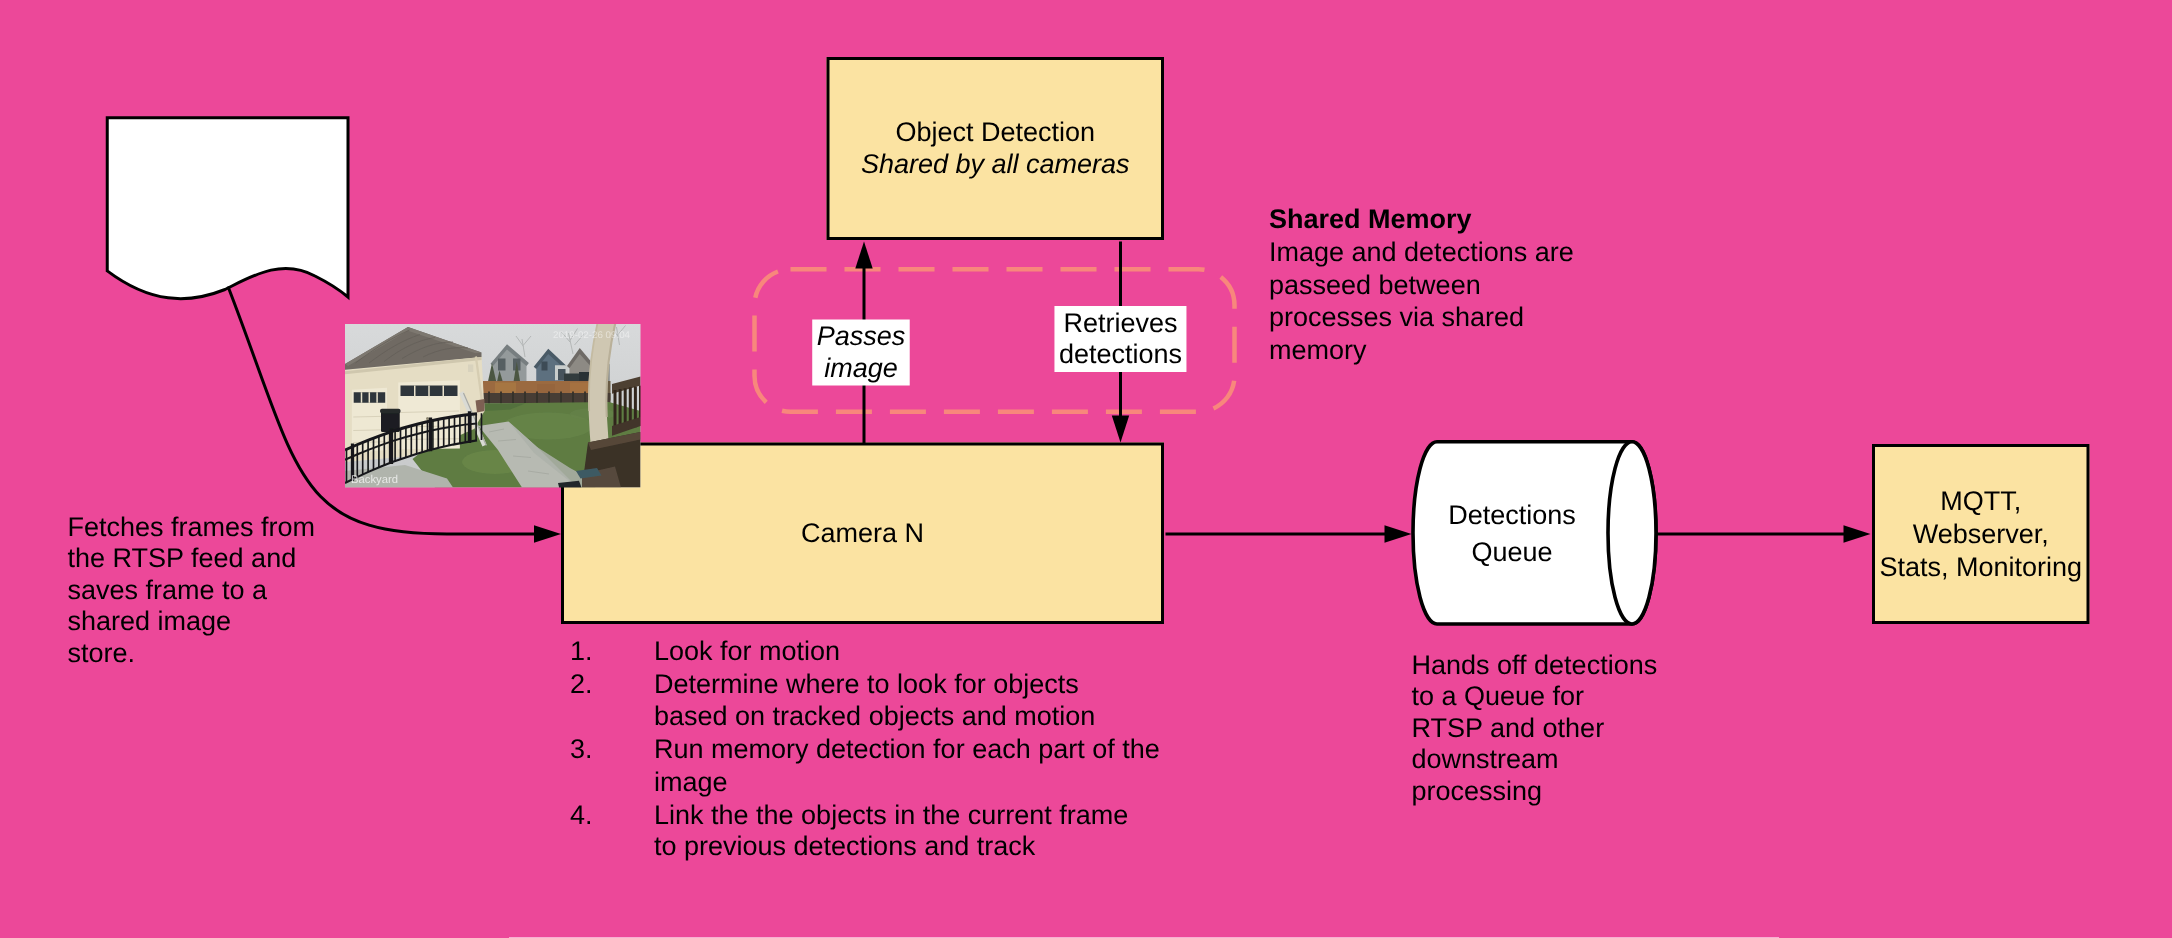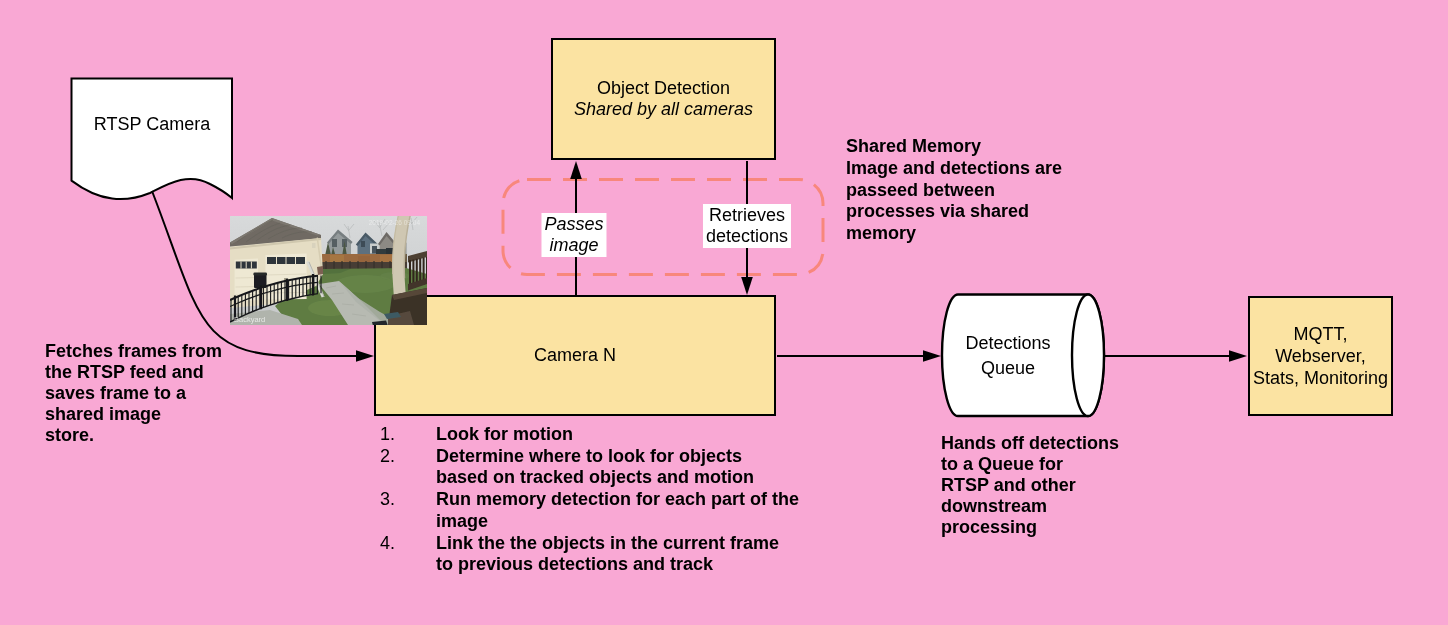--- a/index.html
+++ b/index.html
@@ -1,35 +1,35 @@
 <!DOCTYPE html>
 <html><head>
 <meta charset="utf-8">
 <style>
   html,body{margin:0;padding:0;background:#fff;}
-  .canvas{position:relative;width:1448px;height:625px;background:#f9a8d4;overflow:hidden;
+  .canvas{position:relative;width:1448px;height:625px;background:#ec4899;overflow:hidden;
           font-family:"Liberation Sans",sans-serif;color:#000;font-size:18px;}
   .layer-svg{position:absolute;left:0;top:0;z-index:2;}
   .node{position:absolute;z-index:1;background:#FBE3A2;border:2px solid #000;box-sizing:border-box;
         display:flex;flex-direction:column;align-items:center;justify-content:center;
         text-align:center;line-height:21.5px;}
   .node-object-detection{left:551px;top:38px;width:225px;height:122px;}
   .node-camera-n{left:374px;top:295px;width:402px;height:121px;}
   .node-mqtt{left:1248px;top:296px;width:145px;height:120px;line-height:22.3px;white-space:pre-line;}
   .italic{font-style:italic;}
   .shape-label{position:absolute;z-index:3;display:flex;align-items:center;justify-content:center;
                text-align:center;white-space:pre-line;}
   .label-rtsp{left:72px;top:78px;width:160px;height:92px;}
   .label-queue{left:942px;top:295px;width:132px;height:121px;line-height:25px;}
   .edge-label{position:absolute;z-index:3;background:#fff;text-align:center;line-height:21px;
               white-space:pre-line;transform:translate(-50%,-50%);padding:1px 3px;}
   .label-passes{left:574px;top:235px;font-style:italic;}
   .label-retrieves{left:747px;top:226px;}
   .annotation{position:absolute;z-index:3;line-height:21px;}
-  .pre{white-space:pre-line;font-weight:bold;}
+  .pre{white-space:pre-line;}
   .ann-fetches{left:45px;top:341px;}
   .ann-shared-memory{left:846px;top:136px;line-height:21.8px;}
   .ann-hands-off{left:941px;top:433px;}
   .ann-title{font-weight:bold;}
   .steps{position:absolute;z-index:3;left:380px;top:424px;}
   .step{display:flex;line-height:21.7px;}
   .step-num{width:56px;flex:0 0 56px;}
 </style>
 </head>
 <body>
@@ -206,21 +206,20 @@
           <polygon points="142,106 156,104.5 158,110 143,110" fill="#22262a"></polygon>
           <polygon points="154,98 168,96 171,101 157,103" fill="#3e5a63"></polygon>
         </g>
       </g>
 
       <text x="190" y="9" text-anchor="end" font-size="6.5" fill="#ffffff" opacity="0.45">2019-02-26 09:04</text>
       <text x="4" y="106" font-size="7.5" fill="#ffffff" opacity="0.7">Backyard</text>
     </g>
   </svg>
 
-  <div class="shape-label label-rtsp">RTSP Camera</div>
   <div class="shape-label label-queue">Detections
 Queue</div>
 
   <div class="edge-label label-passes">Passes
 image</div>
   <div class="edge-label label-retrieves">Retrieves
 detections</div>
 
   <div class="annotation pre ann-fetches">Fetches frames from
 the RTSP feed and

